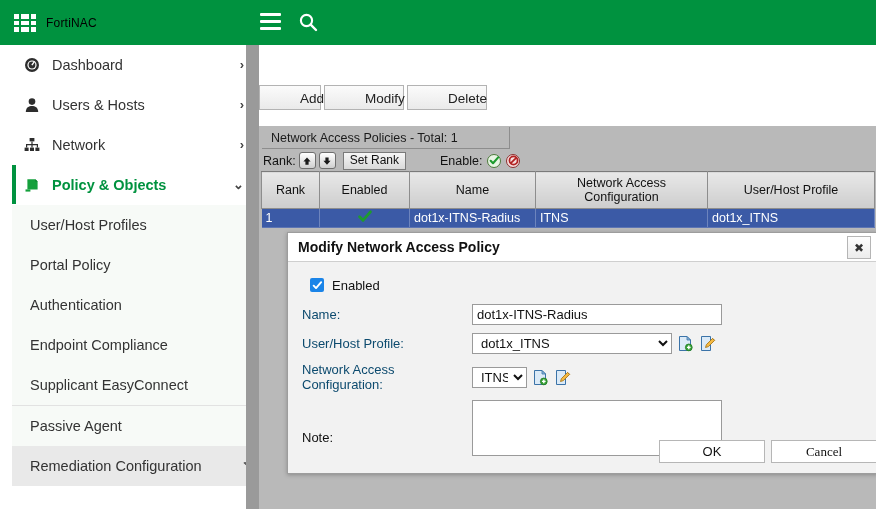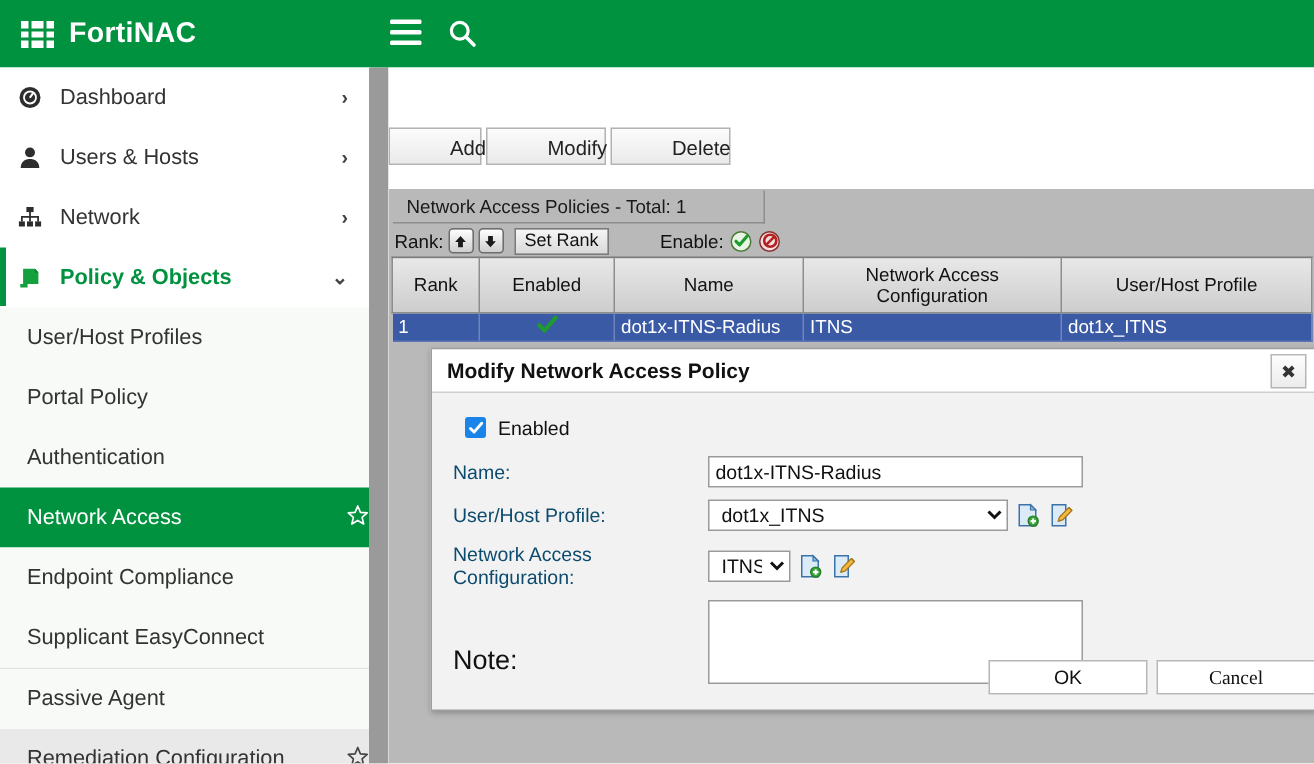--- a/index.html
+++ b/index.html
@@ -17,35 +17,35 @@
     background: #00923f; display: flex; align-items: center;
   }
   .logo-mark {
     width: 22px; height: 18px; margin-left: 14px; margin-right: 10px;
     position: relative; flex: 0 0 auto;
   }
   .logo-mark i {
     position: absolute; background: #ffffff; display: block;
   }
   .brand {
-    color: #ffffff; font-size: 19px; font-weight: bold; letter-spacing: .2px;
+    color: #000000; font-size: 12px; font-weight: normal; letter-spacing: .2px;
   }
   .hamburger {
     position: absolute; left: 260px; top: 13px; width: 21px; height: 17px; cursor: pointer;
   }
   .hamburger span {
     display: block; height: 2.6px; background: #fff; margin-bottom: 4.4px; border-radius: 1px;
   }
   .search-icon {
     position: absolute; left: 298px; top: 12px; width: 20px; height: 20px; cursor: pointer;
   }
 
   
   .sidebar {
-    position: absolute; left: 0; top: 45px; width: 246px; height: 464px;
+    position: absolute; left: 12px; top: 45px; width: 246px; height: 464px;
     background: #ffffff; border-right: 1px solid #d4d4d4; overflow: hidden;
   }
   .nav-row {
     position: relative; display: flex; align-items: center;
     height: 40px; padding-left: 12px; box-sizing: border-box;
     font-size: 14.5px; color: #333333; cursor: pointer;
     border-bottom: 1px solid transparent;
   }
   .nav-row .ico { width: 22px; flex: 0 0 22px; display: flex; align-items: center; justify-content: flex-start; }
   .nav-row .lbl { flex: 1 1 auto; padding-left: 6px; }
@@ -169,21 +169,21 @@
   .sel-input {
     height: 21px; box-sizing: border-box; border: 1px solid #9a9a9a; background: #ffffff;
     font-size: 13px; color: #111; padding: 0 2px 0 4px;
     font-family: "Liberation Sans", sans-serif; cursor: pointer;
   }
   .sel-wide { width: 200px; }
   .sel-narrow { width: 55px; }
   .mini-ico { width: 17px; height: 17px; margin-left: 5px; cursor: pointer; }
 
   .note-row { display: flex; margin-top: 8px; padding-left: 14px; }
-  .note-row .flabel { font-size: 18px; color: #111; width: 170px; flex: 0 0 170px; padding-top: 30px; }
+  .note-row .flabel { font-size: 13px; color: #111; width: 170px; flex: 0 0 170px; padding-top: 30px; }
   .note-box {
     width: 250px; height: 56px; box-sizing: border-box;
     border: 1px solid #9a9a9a; background: #ffffff; resize: none;
     font-family: "Liberation Sans", sans-serif; font-size: 13px; padding: 3px;
   }
   .modal-foot {
     position: absolute; left: 12px; bottom: 10px; width: 589px;
     display: flex; justify-content: flex-end; padding-right: 12px; box-sizing: border-box;
   }
   .foot-btn {
@@ -280,28 +280,20 @@
     </div>
 
     <div class="sub-row">
       <span class="lbl">User/Host Profiles</span>
     </div>
     <div class="sub-row">
       <span class="lbl">Portal Policy</span>
     </div>
     <div class="sub-row">
       <span class="lbl">Authentication</span>
-    </div>
-    <div class="sub-row active">
-      <span class="lbl">Network Access</span>
-      <span class="star">
-        <svg width="15" height="15" viewBox="0 0 16 16">
-          <path d="M8 1.4 L9.9 5.9 L14.7 6.3 L11.1 9.5 L12.2 14.2 L8 11.7 L3.8 14.2 L4.9 9.5 L1.3 6.3 L6.1 5.9 Z" fill="none" stroke="#ffffff" stroke-width="1.2" stroke-linejoin="round"></path>
-        </svg>
-      </span>
     </div>
     <div class="sub-row">
       <span class="lbl">Endpoint Compliance</span>
     </div>
     <div class="sub-row">
       <span class="lbl">Supplicant EasyConnect</span>
     </div>
     <div class="sub-sep"></div>
     <div class="sub-row">
       <span class="lbl">Passive Agent</span>

